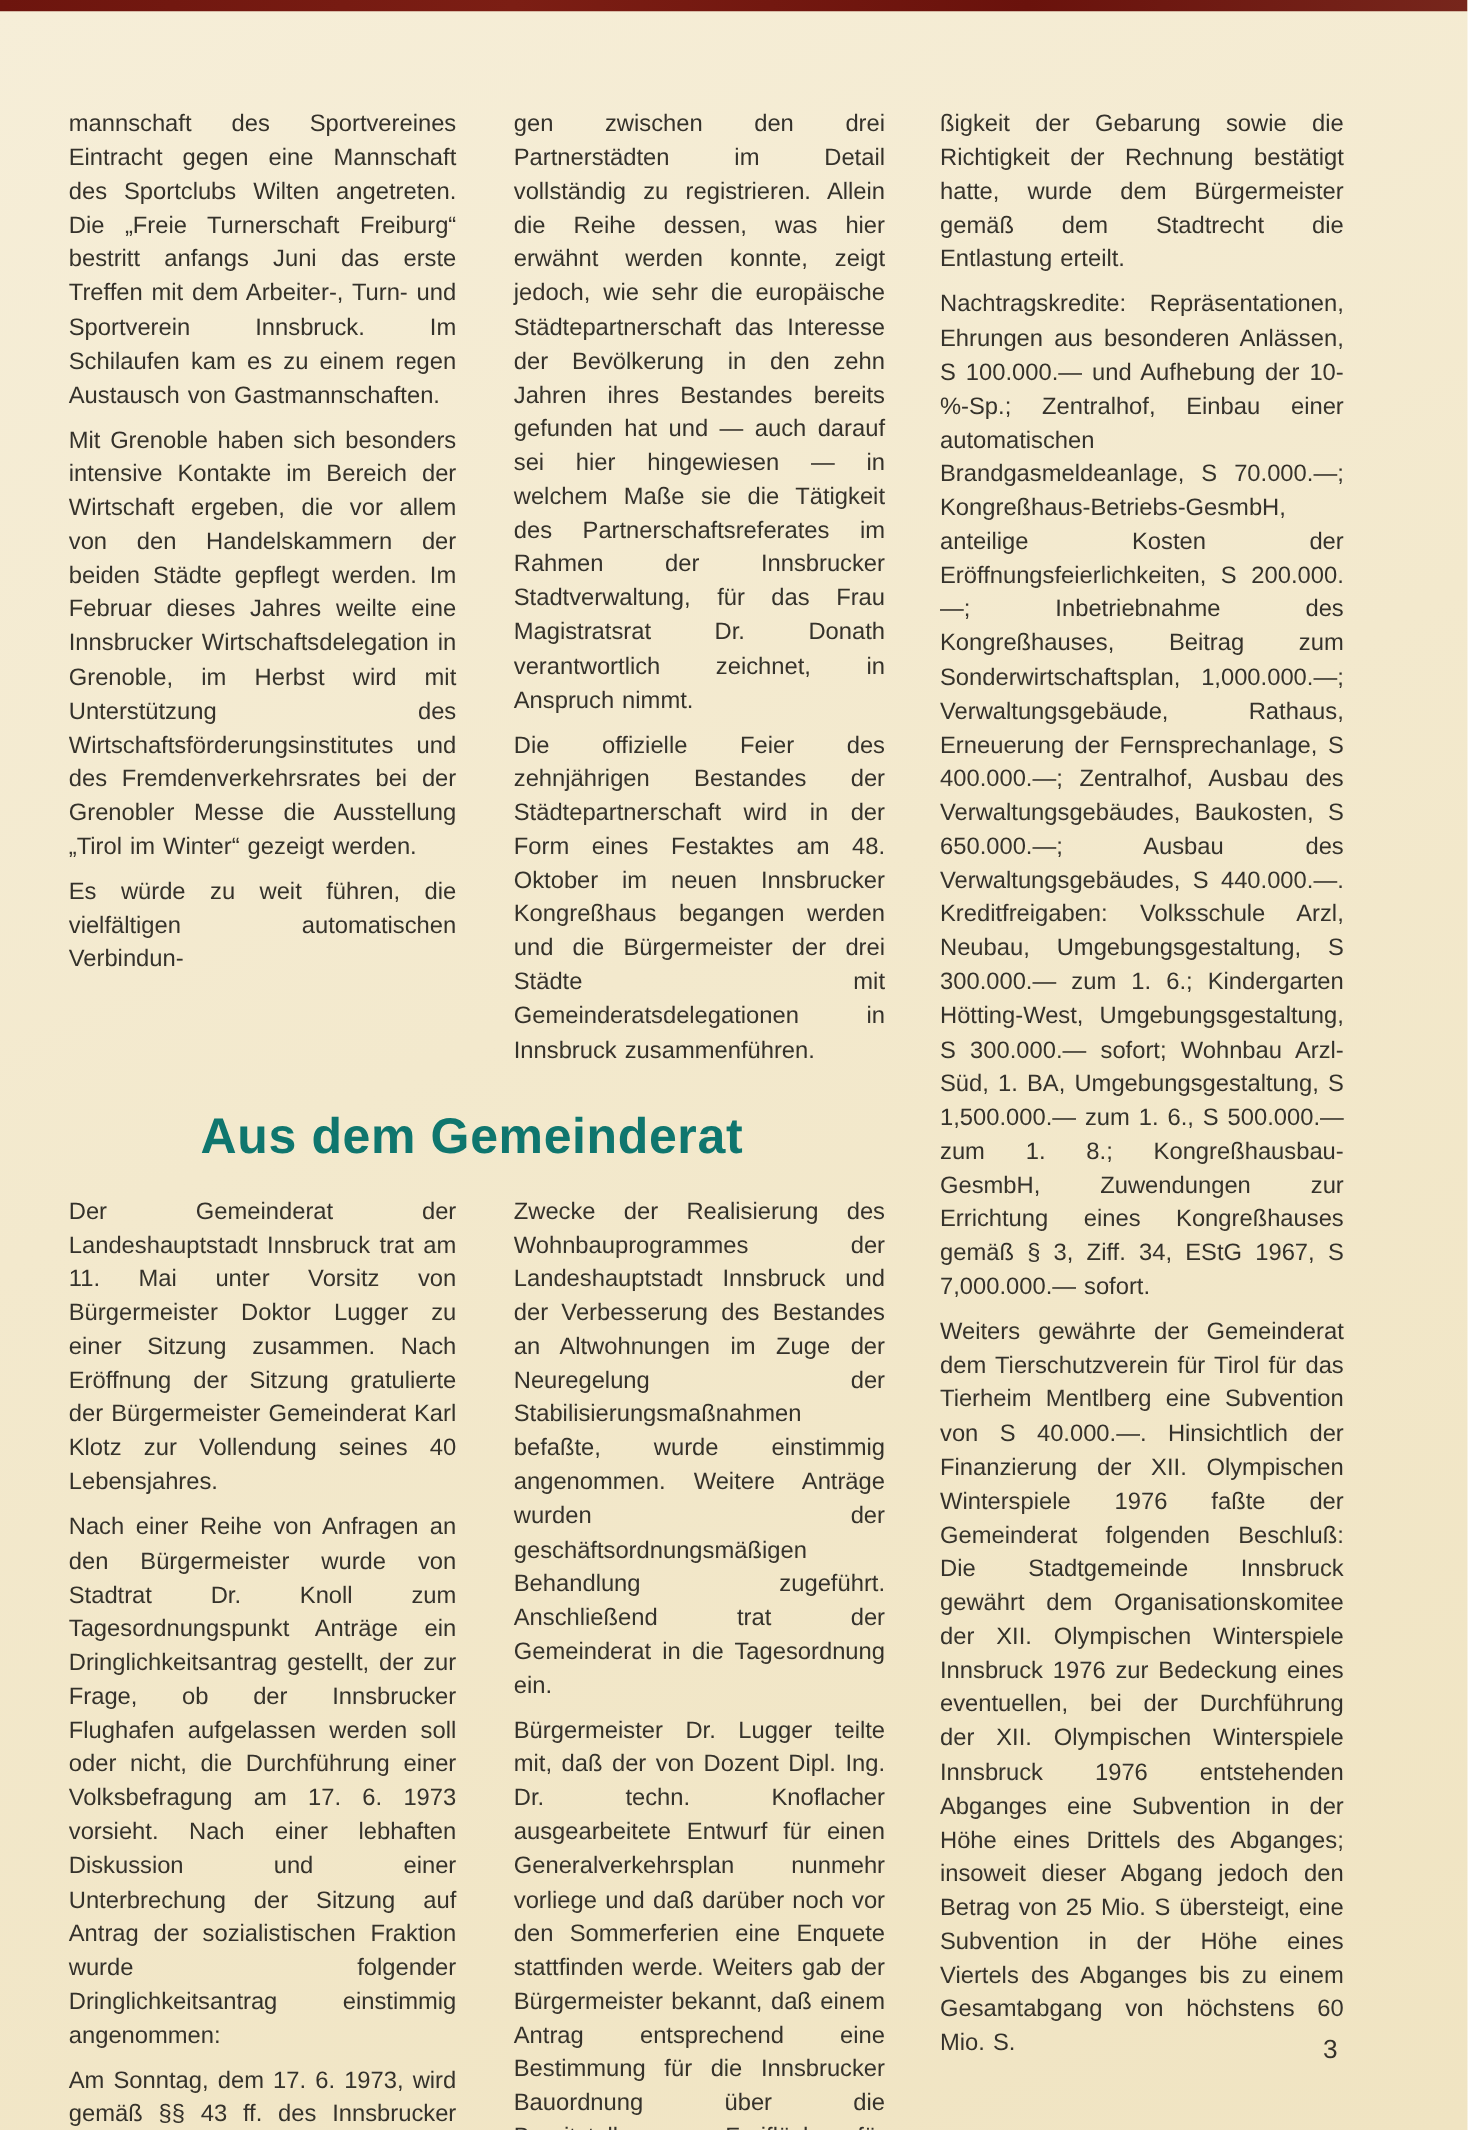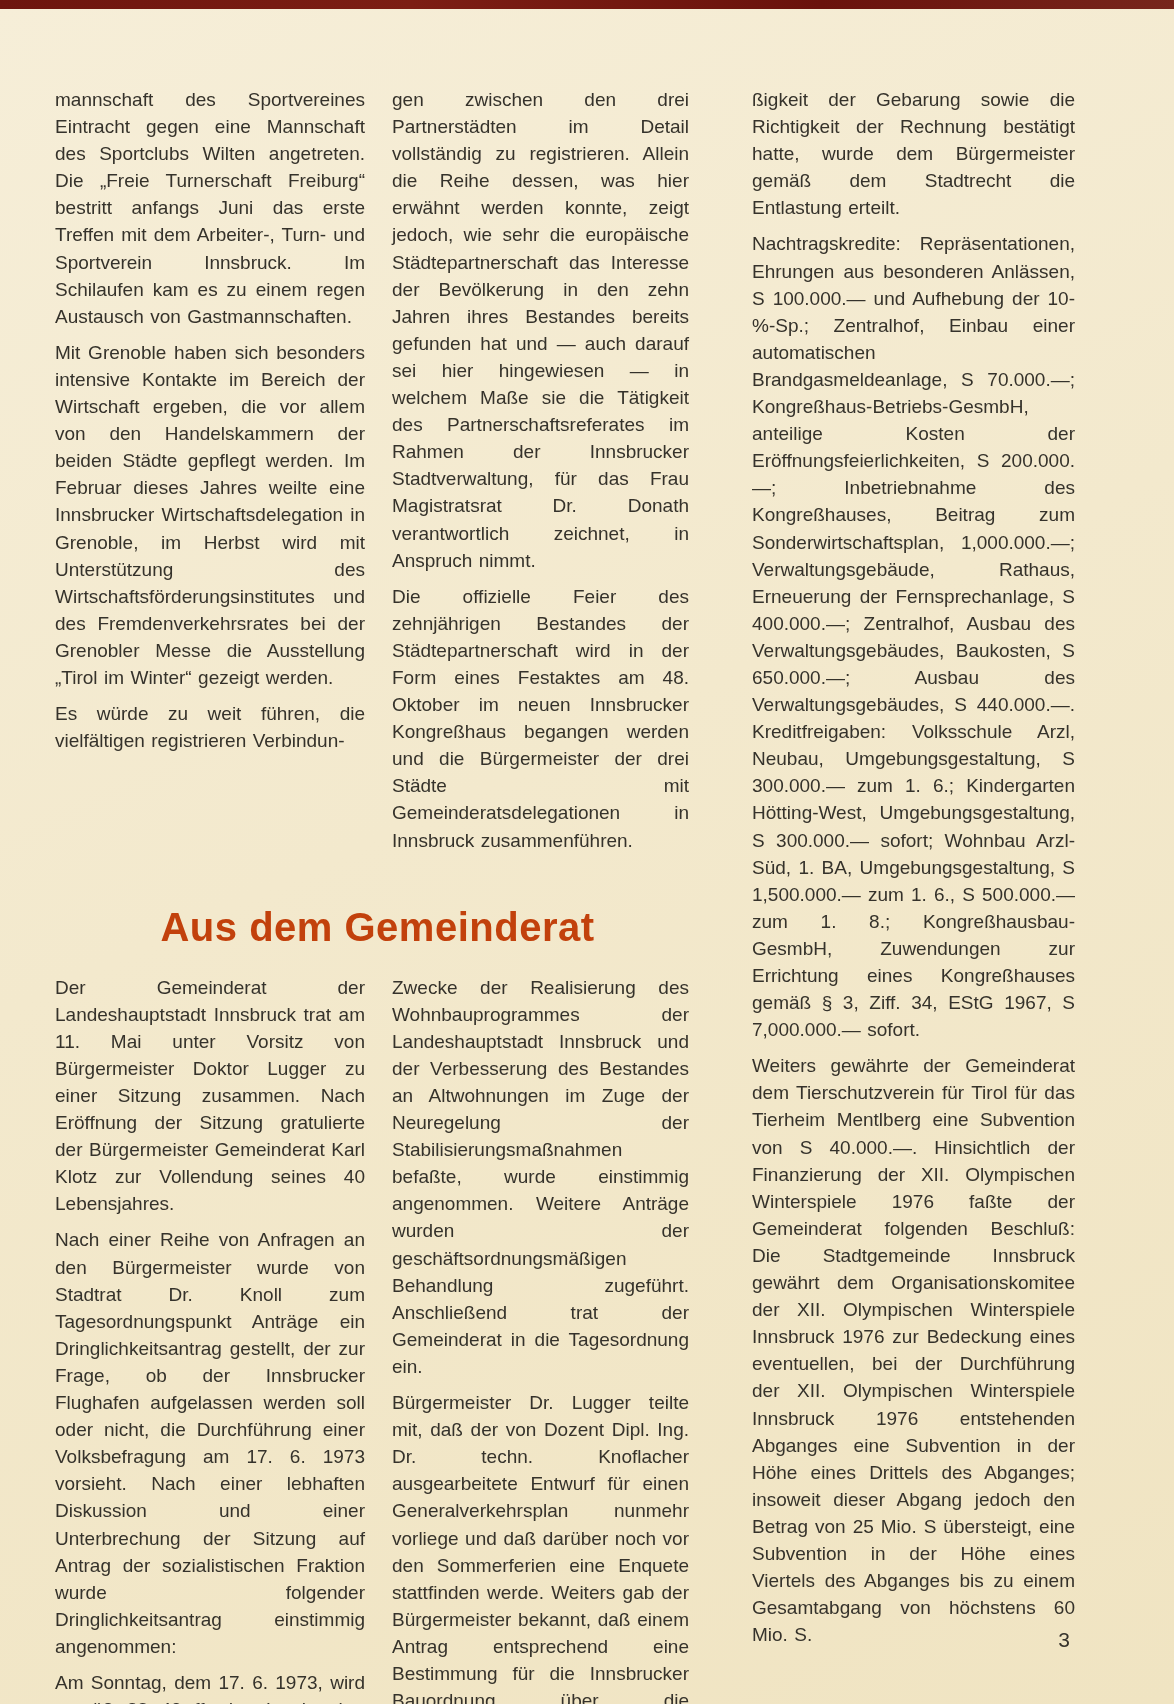--- a/index.html
+++ b/index.html
@@ -22,39 +22,39 @@
     position: absolute;
     top: 86px;
     left: 55px;
     display: grid;
     grid-template-columns: 645px 323px;
     column-gap: 52px;
   }
   .two-cols {
     display: grid;
     grid-template-columns: 310px 297px;
-    column-gap: 27px;
+    column-gap: 46px;
   }
   p.body-text {
     margin: 0 0 9px 0;
     font-size: 19px;
     line-height: 27.1px;
     text-align: justify;
     hyphens: auto;
     -webkit-hyphens: auto;
     word-spacing: 0.06em;
     color: #35322b;
   }
   .headline {
     font-size: 40px;
     font-weight: bold;
     letter-spacing: 0.5px;
     text-align: center;
-    color: #c2410c;
-    margin: 42px 0 24px 0;
+    color: #0f766e;
+    margin: 24px 0 24px 0;
   }
   .page-number {
     position: absolute;
     right: 104px;
     bottom: 52px;
     font-size: 21px;
     color: #35322b;
   }
 </style>
 </head>
@@ -63,21 +63,21 @@
 <div class="topbar"></div>
 
 <div class="content">
 
   <div>
 
     <div class="two-cols">
       <div>
         <p class="body-text">mannschaft des Sportvereines Eintracht gegen eine Mannschaft des Sportclubs Wilten angetreten. Die „Freie Turnerschaft Freiburg“ bestritt anfangs Juni das erste Treffen mit dem Arbeiter-, Turn- und Sportverein Innsbruck. Im Schilaufen kam es zu einem regen Austausch von Gastmannschaften.</p>
         <p class="body-text">Mit Grenoble haben sich besonders intensive Kontakte im Bereich der Wirtschaft ergeben, die vor allem von den Handelskammern der beiden Städte gepflegt werden. Im Februar dieses Jahres weilte eine Innsbrucker Wirtschaftsdelegation in Grenoble, im Herbst wird mit Unterstützung des Wirtschaftsförderungsinstitutes und des Fremdenverkehrsrates bei der Grenobler Messe die Ausstellung „Tirol im Winter“ gezeigt werden.</p>
-        <p class="body-text">Es würde zu weit führen, die vielfältigen registrieren Verbindun-</p>
+        <p class="body-text">Es würde zu weit führen, die vielfältigen automatischen Verbindun-</p>
       </div>
       <div>
         <p class="body-text">gen zwischen den drei Partnerstädten im Detail vollständig zu registrieren. Allein die Reihe dessen, was hier erwähnt werden konnte, zeigt jedoch, wie sehr die europäische Städtepartnerschaft das Interesse der Bevölkerung in den zehn Jahren ihres Bestandes bereits gefunden hat und — auch darauf sei hier hingewiesen — in welchem Maße sie die Tätigkeit des Partnerschaftsreferates im Rahmen der Innsbrucker Stadtverwaltung, für das Frau Magistratsrat Dr. Donath verantwortlich zeichnet, in Anspruch nimmt.</p>
         <p class="body-text">Die offizielle Feier des zehnjährigen Bestandes der Städtepartnerschaft wird in der Form eines Festaktes am 48. Oktober im neuen Innsbrucker Kongreßhaus begangen werden und die Bürgermeister der drei Städte mit Gemeinderatsdelegationen in Innsbruck zusammenführen.</p>
       </div>
     </div>
 
     <h1 class="headline">Aus dem Gemeinderat</h1>
 
     <div class="two-cols">

